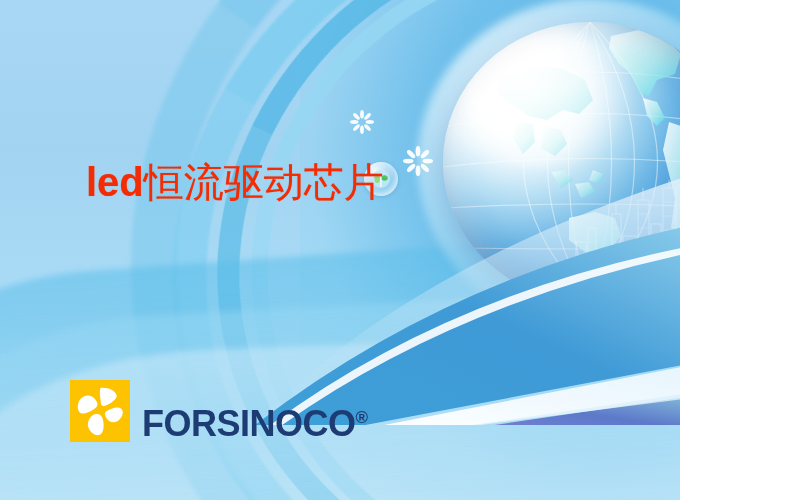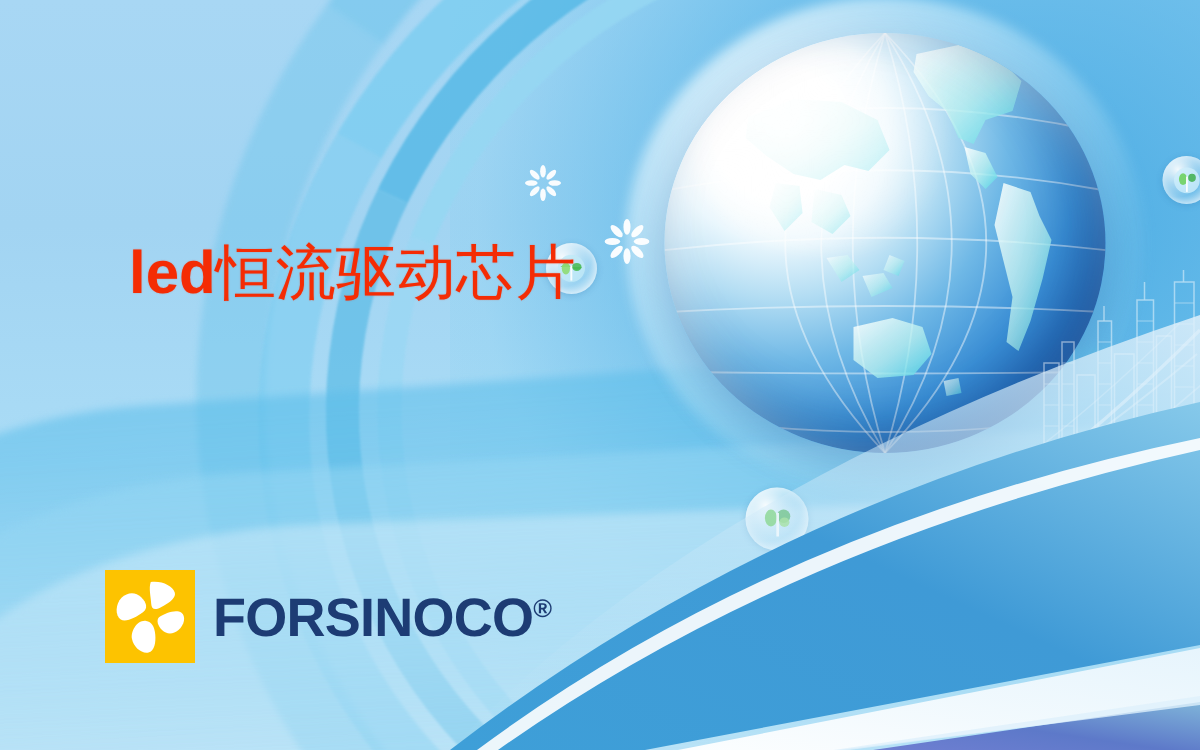--- a/index.html
+++ b/index.html
@@ -3,21 +3,21 @@
 <meta charset="utf-8">
 <title>led恒流驱动芯片目录下载</title>
 <style>
   html, body {
     margin: 0;
     padding: 0;
     background: #ffffff;
   }
   #stage {
     position: relative;
-    width: 800px;
+    width: 680px;
     height: 500px;
     overflow: hidden;
     font-family: "Liberation Sans", sans-serif;
     background: #fde047;
   }
 
   
   .bg-base {
     position: absolute;
     inset: 0;
@@ -232,21 +232,21 @@
     margin-top: 22px;
     margin-left: 12px;
     white-space: nowrap;
   }
 
   
   .logo {
     position: absolute;
     left: 70px; top: 380px;
     display: flex;
-    align-items: center;
+    align-items: flex-end;
   }
   .logo-mark {
     width: 60px; height: 62px;
     background: #fdc300;
     flex: 0 0 auto;
     position: relative;
   }
   .logo-mark svg { position: absolute; inset: 0; }
   .logo-text {
     margin-left: 12px;

